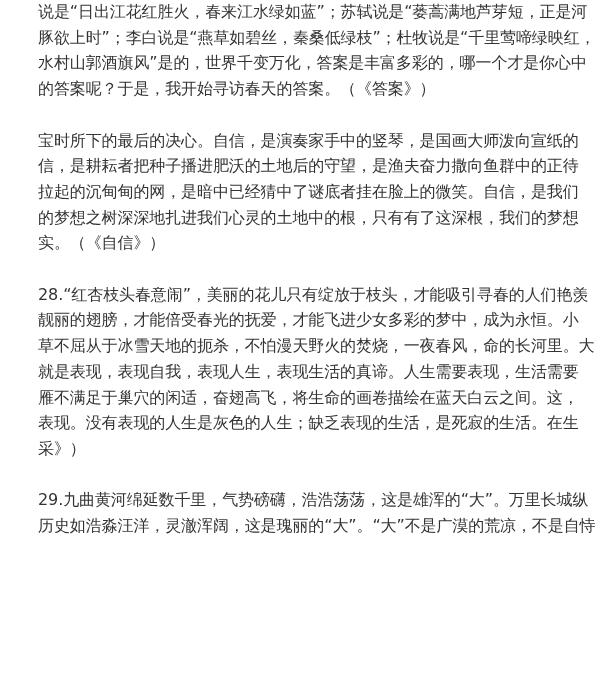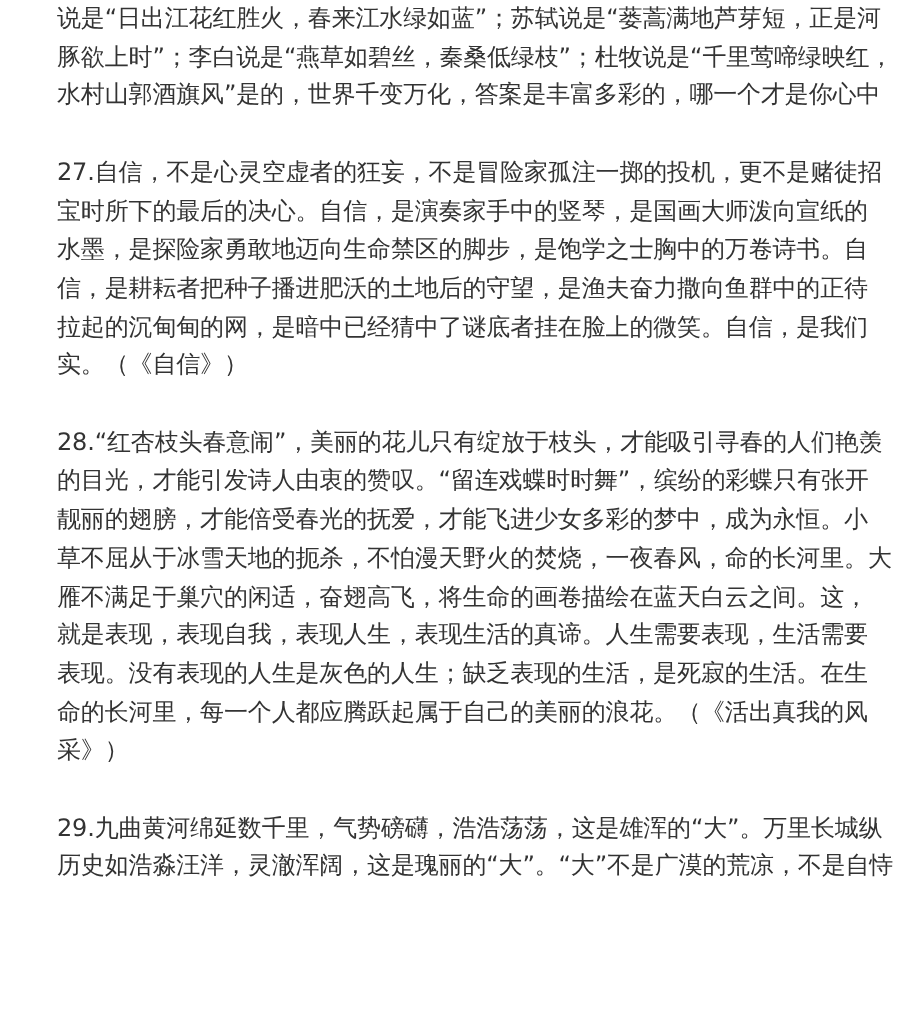--- a/index.html
+++ b/index.html
@@ -18,37 +18,35 @@
   .line { display: block; white-space: nowrap; letter-spacing: -0.1px; }
 </style>
 </head>
 <body>
 
 <div class="article">
   <p class="para">
     <span class="line">说是“日出江花红胜火，春来江水绿如蓝”；苏轼说是“蒌蒿满地芦芽短，正是河</span>
     <span class="line">豚欲上时”；李白说是“燕草如碧丝，秦桑低绿枝”；杜牧说是“千里莺啼绿映红，</span>
     <span class="line">水村山郭酒旗风”是的，世界千变万化，答案是丰富多彩的，哪一个才是你心中</span>
+    <span class="line">的答案呢？于是，我开始寻访春天的答案。（《答案》）</span>
   </p>
   <p class="para">
-    <span class="line">27.自信，不是心灵空虚者的狂妄，不是冒险家孤注一掷的投机，更不是赌徒招</span>
     <span class="line">宝时所下的最后的决心。自信，是演奏家手中的竖琴，是国画大师泼向宣纸的</span>
-    <span class="line">水墨，是探险家勇敢地迈向生命禁区的脚步，是饱学之士胸中的万卷诗书。自</span>
     <span class="line">信，是耕耘者把种子播进肥沃的土地后的守望，是渔夫奋力撒向鱼群中的正待</span>
     <span class="line">拉起的沉甸甸的网，是暗中已经猜中了谜底者挂在脸上的微笑。自信，是我们</span>
+    <span class="line">的梦想之树深深地扎进我们心灵的土地中的根，只有有了这深根，我们的梦想</span>
     <span class="line">实。（《自信》）</span>
   </p>
   <p class="para">
     <span class="line">28.“红杏枝头春意闹”，美丽的花儿只有绽放于枝头，才能吸引寻春的人们艳羡</span>
-    <span class="line">的目光，才能引发诗人由衷的赞叹。“留连戏蝶时时舞”，缤纷的彩蝶只有张开</span>
     <span class="line">靓丽的翅膀，才能倍受春光的抚爱，才能飞进少女多彩的梦中，成为永恒。小</span>
     <span class="line">草不屈从于冰雪天地的扼杀，不怕漫天野火的焚烧，一夜春风，命的长河里。大</span>
+    <span class="line">就是表现，表现自我，表现人生，表现生活的真谛。人生需要表现，生活需要</span>
     <span class="line">雁不满足于巢穴的闲适，奋翅高飞，将生命的画卷描绘在蓝天白云之间。这，</span>
-    <span class="line">就是表现，表现自我，表现人生，表现生活的真谛。人生需要表现，生活需要</span>
     <span class="line">表现。没有表现的人生是灰色的人生；缺乏表现的生活，是死寂的生活。在生</span>
-    <span class="line">命的长河里，每一个人都应腾跃起属于自己的美丽的浪花。（《活出真我的风</span>
     <span class="line">采》）</span>
   </p>
   <p class="para">
     <span class="line">29.九曲黄河绵延数千里，气势磅礴，浩浩荡荡，这是雄浑的“大”。万里长城纵</span>
     <span class="line">历史如浩淼汪洋，灵澈浑阔，这是瑰丽的“大”。“大”不是广漠的荒凉，不是自恃</span>
   </p>
 </div>
 
 </body></html>

